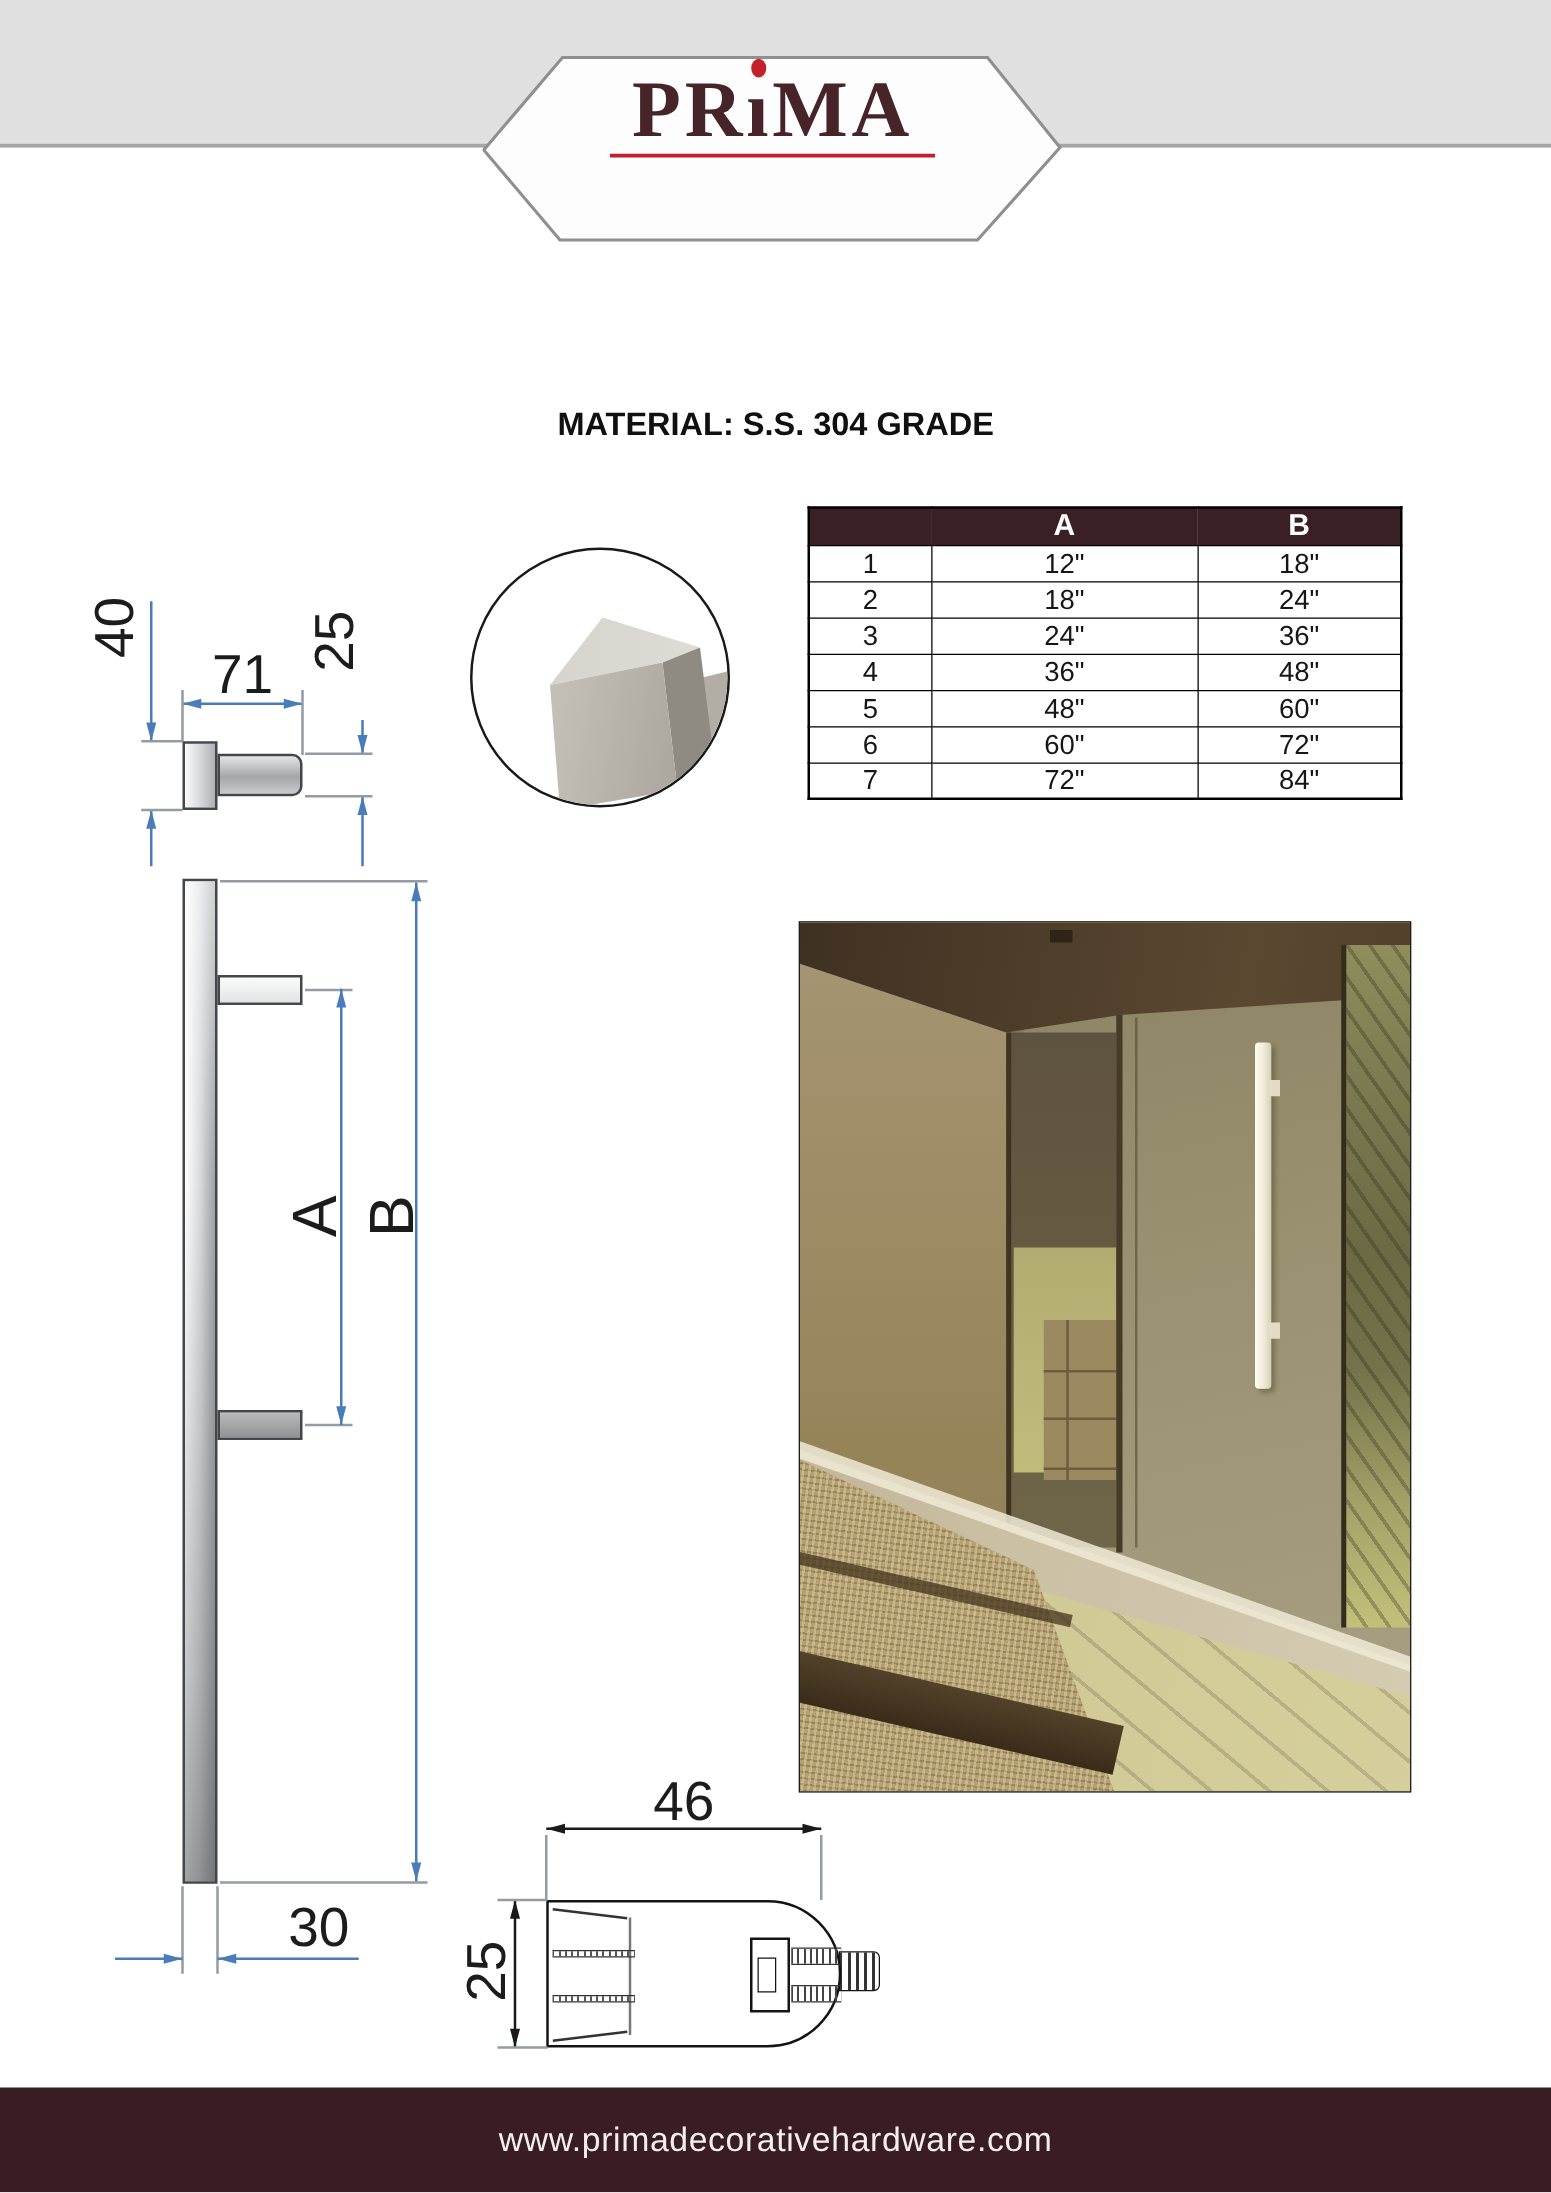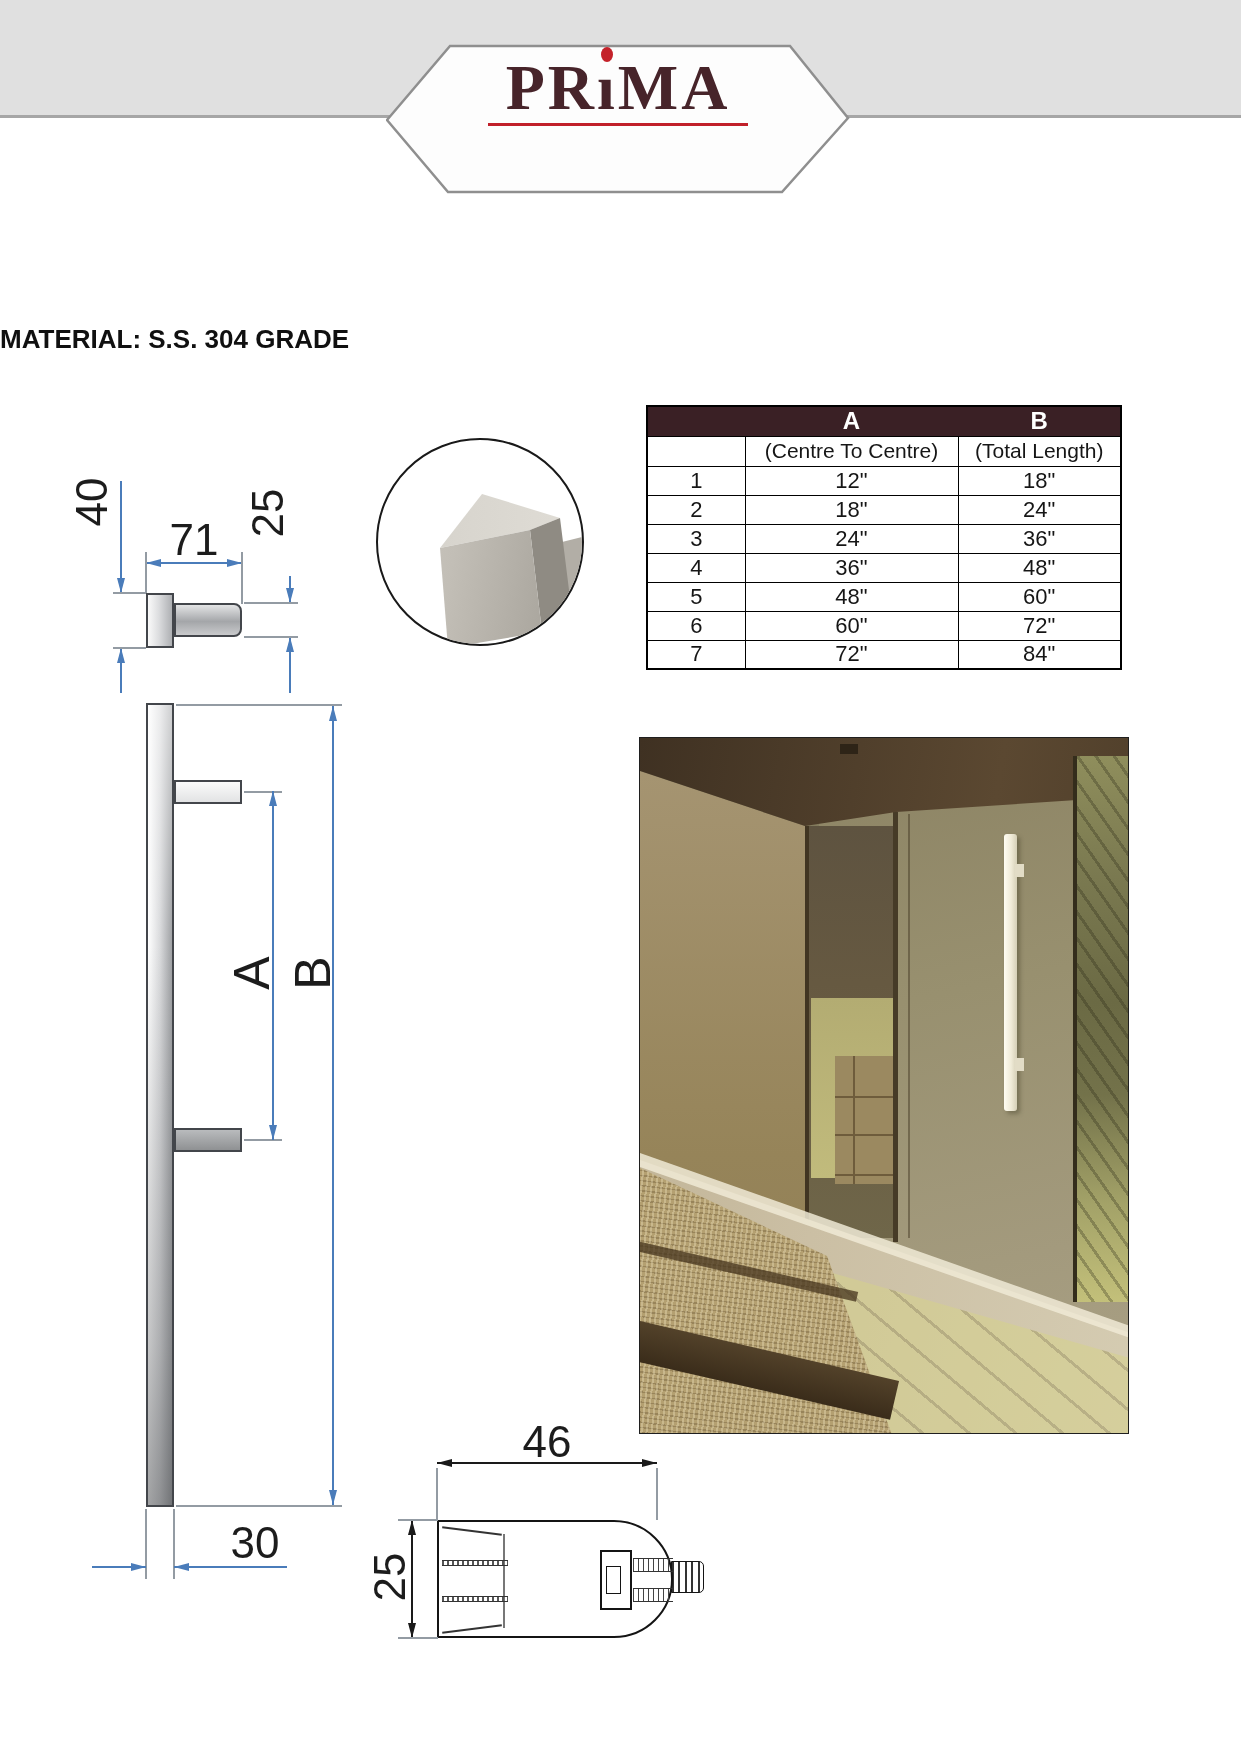--- a/index.html
+++ b/index.html
@@ -17,21 +17,21 @@
   .logo{position:absolute;left:0;top:10px;width:464px;text-align:center}
   .logo-word{font-family:"Liberation Serif",serif;font-weight:bold;font-size:64px;line-height:1.05;color:#47242a;letter-spacing:3px}
   .logo-i{position:relative;display:inline-block}
   .logo-i::after{content:"";position:absolute;left:50%;top:-7px;transform:translateX(-50%);width:12px;height:15px;border-radius:50%;background:var(--red)}
   .logo-rule{width:260px;height:3px;background:#c1202a;margin:2px auto 3px}
   .logo-tag{font-size:28px;color:#25201f;letter-spacing:.5px}
   .logo-tag .b{font-weight:bold}
 
   
   .t1{position:absolute;left:0;top:281px;width:1241px;text-align:center;font-weight:bold;font-size:37px;color:#101010;white-space:pre;letter-spacing:.5px}
-  .t2{position:absolute;left:0;top:324px;width:1241px;font-weight:bold;font-size:26px;color:#101010}
+  .t2{position:absolute;left:0;top:324px;width:1241px;text-align:center;font-weight:bold;font-size:26px;color:#101010}
 
   
   .spec{position:absolute;left:646px;top:405px}
   table{border-collapse:collapse;table-layout:fixed;width:474px;border:2.5px solid #000}
   td{border:1.5px solid #000;text-align:center;vertical-align:middle;font-size:22px;color:#161616}
   tr.hd td{background:var(--maroon);color:#fff;font-weight:bold;font-size:24px;border-color:var(--maroon);border-bottom-color:#000;height:30px}
   tr.sub td{font-size:21px;height:30px}
   tr.d td{height:29px}
   tr.note td{font-weight:bold;height:33px}
 
@@ -154,25 +154,20 @@
           <col style="width:98px">
           <col style="width:213px">
           <col style="width:163px">
         </colgroup>
       <tbody>
           <tr class="hd">
         <td></td>
         <td>A</td>
         <td>B</td>
       </tr>
-      <tr class="sub">
-        <td></td>
-        <td>(Centre To Centre)</td>
-        <td>(Total Length)</td>
-      </tr>
       <tr class="d">
         <td>1</td>
             <td>12"</td>
             <td>18"</td>
       </tr>
       <tr class="d">
         <td>2</td>
             <td>18"</td>
             <td>24"</td>
       </tr>
@@ -321,14 +316,17 @@
     </div>
 
     <div class="dlbl r" style="left:390px;top:1577px">25</div>
     <div class="vl" style="left:411px;top:1520px;height:118px"></div>
     <div class="au" style="left:407.5px;top:1520px"></div>
     <div class="ad" style="left:407.5px;top:1623px"></div>
     <div class="hl e" style="left:398px;top:1519px;width:40px"></div>
     <div class="hl e" style="left:398px;top:1637px;width:40px"></div>
   </div>
 
+  <div class="footer">
+    <span>www.primadecorativehardware.com</span>
+  </div>
 
 </div>
 
 </body></html>

